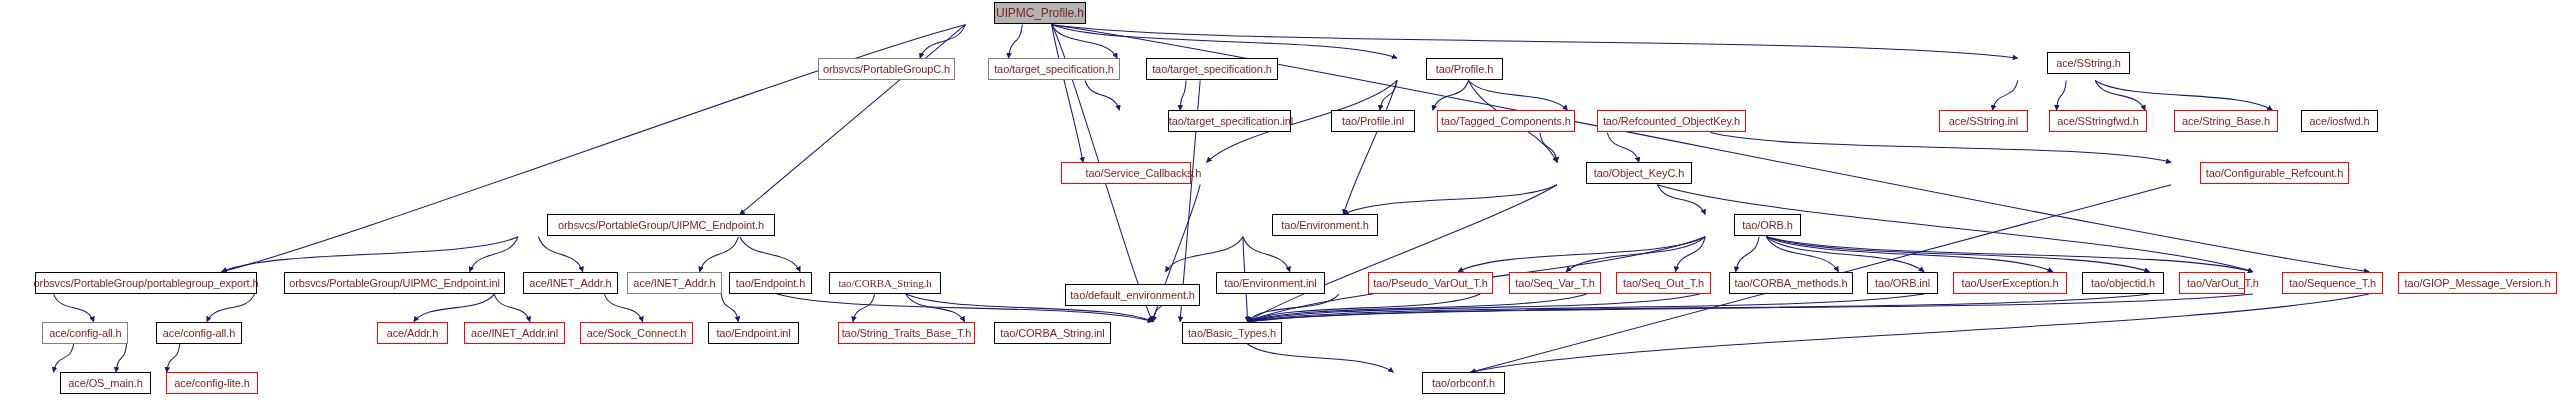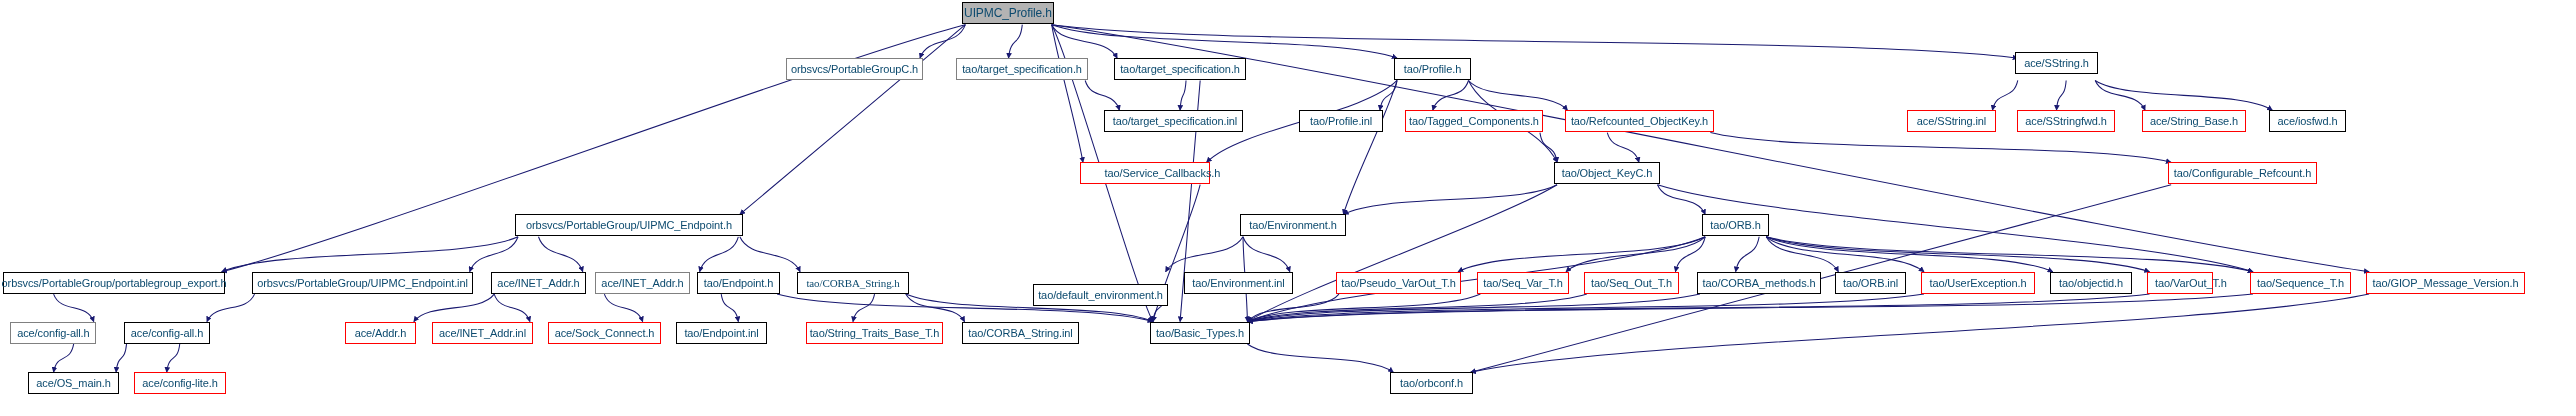--- a/index.html
+++ b/index.html
@@ -12,26 +12,27 @@
     overflow:hidden;
   }
   #edges{position:absolute;left:0;top:0;width:2576px;height:417px;pointer-events:none;}
   .node{
     position:absolute;
     box-sizing:border-box;
     display:flex;align-items:center;justify-content:center;
     height:22px;
     border:0.7px solid #808080;
     background:#ffffff;
-    color:#0c4a6e;
+    color:#7f1d1d;
     font-size:11px;
     line-height:1;
     white-space:nowrap;
     padding:0 5.2px;
     letter-spacing:-0.1px;
+    margin-left:32px;
   }
   .node.black{border:0.7px solid #000000;}
   .node.red{border:0.7px solid #ff0000;}
   .node.root{
     background:#b3b3b3;
     border:0.7px solid #000000;
     font-size:12px;
   }
   .node .lbl{display:block;}
 </style>
@@ -133,21 +134,21 @@
       </div>
       <div class="node black" style="left: 1114px; top: 58px; width: 132px;">
         <span class="lbl">tao/target_specification.h</span>
       </div>
       <div class="node black" style="left: 1394px; top: 58px; width: 77px;">
         <span class="lbl">tao/Profile.h</span>
       </div>
       <div class="node black" style="left: 2015px; top: 52px; width: 83px;">
         <span class="lbl">ace/SString.h</span>
       </div>
-      <div class="node black" style="left: 1104px; top: 110px; width: 139px; padding-left: 8px;">
+      <div class="node black" style="left: 1136px; top: 110px; width: 123px; padding-left: 8px;">
         <span class="lbl">tao/target_specification.inl</span>
       </div>
       <div class="node black" style="left: 1299px; top: 110px; width: 84px;">
         <span class="lbl">tao/Profile.inl</span>
       </div>
       <div class="node red" style="left: 1405px; top: 110px; width: 138px;">
         <span class="lbl">tao/Tagged_Components.h</span>
       </div>
       <div class="node red" style="left: 1565px; top: 110px; width: 149px;">
         <span class="lbl">tao/Refcounted_ObjectKey.h</span>
@@ -157,21 +158,21 @@
       </div>
       <div class="node red" style="left: 2017px; top: 110px; width: 98px;">
         <span class="lbl">ace/SStringfwd.h</span>
       </div>
       <div class="node red" style="left: 2142px; top: 110px; width: 104px;">
         <span class="lbl">ace/String_Base.h</span>
       </div>
       <div class="node black" style="left: 2269px; top: 110px; width: 77px;">
         <span class="lbl">ace/iosfwd.h</span>
       </div>
-      <div class="node red" style="left: 1080px; top: 162px; width: 130px; padding-left: 40px;">
+      <div class="node red" style="left: 1029px; top: 162px; width: 130px; padding-left: 40px;">
         <span class="lbl">tao/Service_Callbacks.h</span>
       </div>
       <div class="node black" style="left: 1554px; top: 162px; width: 106px;">
         <span class="lbl">tao/Object_KeyC.h</span>
       </div>
       <div class="node red" style="left: 2168px; top: 162px; width: 149px;">
         <span class="lbl">tao/Configurable_Refcount.h</span>
       </div>
       <div class="node black" style="left: 515px; top: 214px; width: 228px;">
         <span class="lbl">orbsvcs/PortableGroup/UIPMC_Endpoint.h</span>

